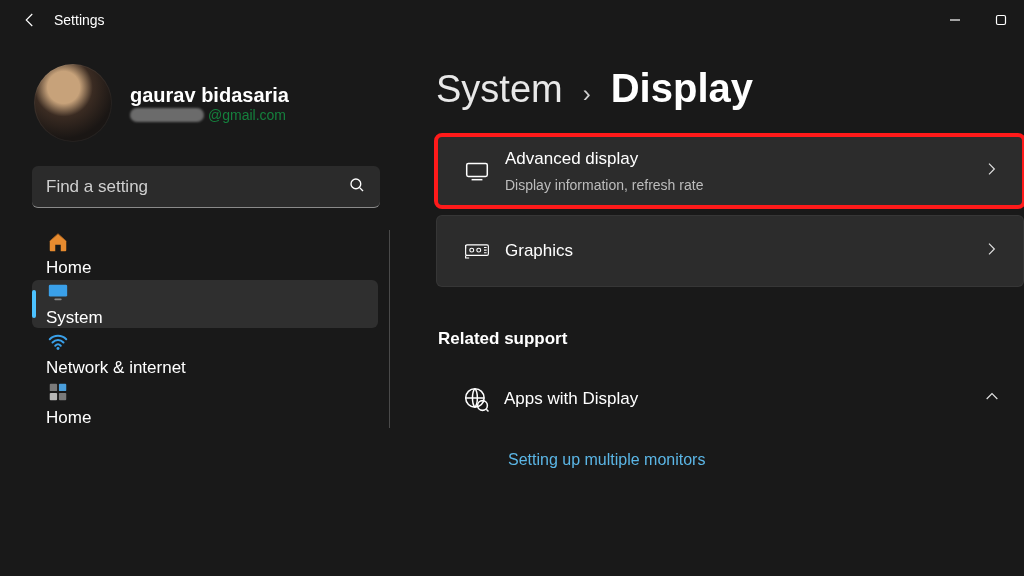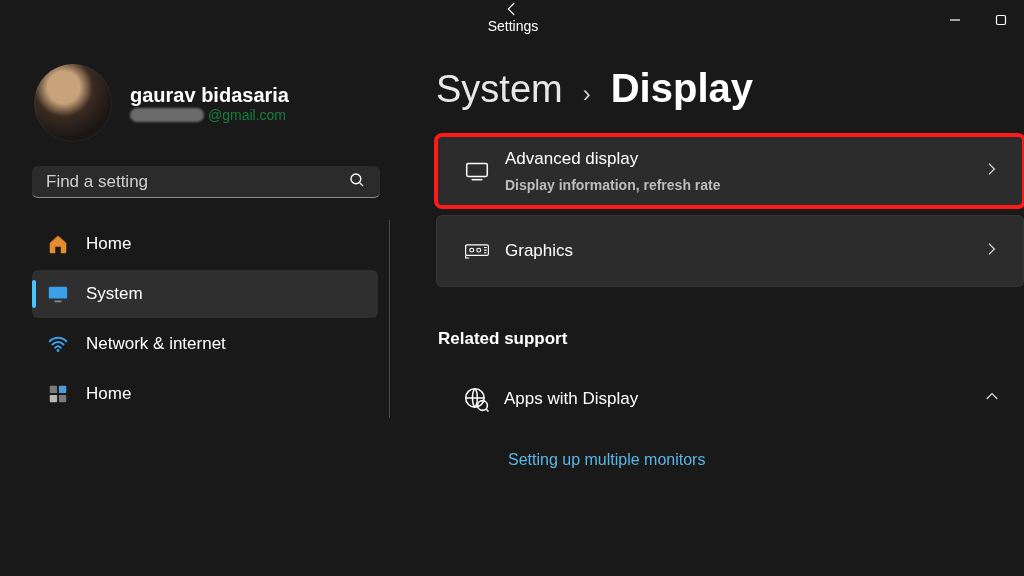--- a/index.html
+++ b/index.html
@@ -1,63 +1,63 @@
 <!DOCTYPE html>
 <html><head>
 <meta charset="utf-8">
 <style>
   * { box-sizing: border-box; margin: 0; padding: 0; font-family: "Segoe UI", sans-serif; }
   html, body { width: 1024px; height: 576px; background: #191919; color: #fff; overflow: hidden; }
   body { position: relative; }
 
   
-  .titlebar { display: flex; align-items: center; height: 40px; padding: 0 8px; flex-direction: column; }
+  .titlebar { display: flex; align-items: center; height: 40px; padding: 0 8px; }
   .titlebar .back { width: 44px; display:flex; justify-content:center; align-items:center; cursor:pointer; }
   .titlebar .title { font-size: 14px; font-weight: 400; color: #fff; margin-left: 2px; }
   .winbtns { position:absolute; top:0; right:0; display:flex; height:40px; }
   .winbtn { width:46px; display:flex; justify-content:center; align-items:center; cursor:pointer; }
   .winbtn svg, .back svg { stroke:#fff; fill:none; }
 
   .layout { display:flex; height: calc(100% - 40px); padding-left: 20px; }
 
   
   .sidebar { width: 380px; padding: 18px 10px 0 8px; position:relative; }
   .profile { display:flex; align-items:center; gap:18px; padding: 6px 0 24px 6px; }
   .avatar { width:78px; height:78px; border-radius:50%; background: radial-gradient(circle at 38% 30%, #c7a27a 0 22%, #3a2b22 40%, #1a1614 70%); box-shadow: 0 0 0 1px rgba(255,255,255,0.05) inset; }
   .profile-name { font-size:20px; font-weight:600; }
   .profile-email { display:flex; align-items:center; gap:4px; font-size:14px; color:#15803d; }
   .email-blur { display:inline-block; width:74px; height:14px; border-radius:7px; background:#6b6b6b; filter: blur(1px); }
 
   .search { margin: 0 10px 22px 4px; position:relative; }
-  .search input { width:100%; height:32px; background:#2b2b2b; border:none; border-bottom:1px solid #8a8a8a; border-radius:6px; padding: 0 44px 0 14px; color:#fff; font-size:17px; outline:none; }
+  .search input { width:100%; height:42px; background:#2b2b2b; border:none; border-bottom:1px solid #8a8a8a; border-radius:6px; padding: 0 44px 0 14px; color:#fff; font-size:17px; outline:none; }
   .search input::placeholder { color:#cfcfcf; }
   .search .sicon { position:absolute; right:14px; top:50%; transform:translateY(-50%); }
 
   .navlist { list-style:none; padding-right:8px; position:relative; }
   .nav-scroll-edge { position:absolute; right:0; top:0; bottom:0; width:1px; background:#4a4a4a; }
 
-  .navitem { display:flex; align-items:center; gap:16px; height:48px; padding:0 14px 0 14px; margin:2px 4px; border-radius:6px; cursor:pointer; font-size:17px; }
+  .navitem { display:flex; gap:4px; height:48px; padding:0 14px 0 14px; margin:2px 4px; border-radius:6px; cursor:pointer; font-size:17px;flex-direction:column; }
   .navitem.selected { background:#2f2f2f; position:relative; }
   .navitem.selected::before { content:""; position:absolute; left:0; top:10px; bottom:10px; width:4px; background:#4cc2ff; border-radius:3px; }
   .nicon { width:24px; height:24px; display:flex; align-items:center; justify-content:center; flex:0 0 24px; }
 
   
   .main { flex:1; padding: 26px 0 0 36px; overflow:hidden; }
   .breadcrumb { display:flex; align-items:baseline; gap:20px; margin-bottom:24px; }
   .crumb-parent { font-size:38px; font-weight:400; color:#e8e8e8; }
   .crumb-sep { font-size:24px; color:#cfcfcf; }
   .crumb-current { font-size:40px; font-weight:600; }
 
   .section-label { font-size:17px; font-weight:600; margin: 0 0 14px 2px; }
 
   .card { background:#2c2c2c; border:1px solid rgba(255,255,255,0.05); border-radius:6px; min-height:72px; display:flex; align-items:center; padding:0 24px 0 18px; margin-bottom:8px; cursor:pointer; }
   .card .cicon { width:44px; display:flex; justify-content:center; }
   .card .ctext { flex:1; padding-left:6px; }
   .card .ctitle { font-size:17px; }
-  .card .csub { font-size:14px; color:#bdbdbd; margin-top:8px;font-weight:bold; }
+  .card .csub { font-size:14px; color:#bdbdbd; margin-top:8px; }
   .card .chev { color:#e0e0e0; }
 
   .card.highlight { outline:4px solid #ff1a1a; outline-offset:-2px;align-items:center; }
 
   .support-card { background:transparent; border:none; }
 
   .link-row { padding: 8px 0 0 72px; }
   .hyperlink { color:#5bb6e6; font-size:16px; cursor:pointer; }
 
   .spacer { height:34px; }

